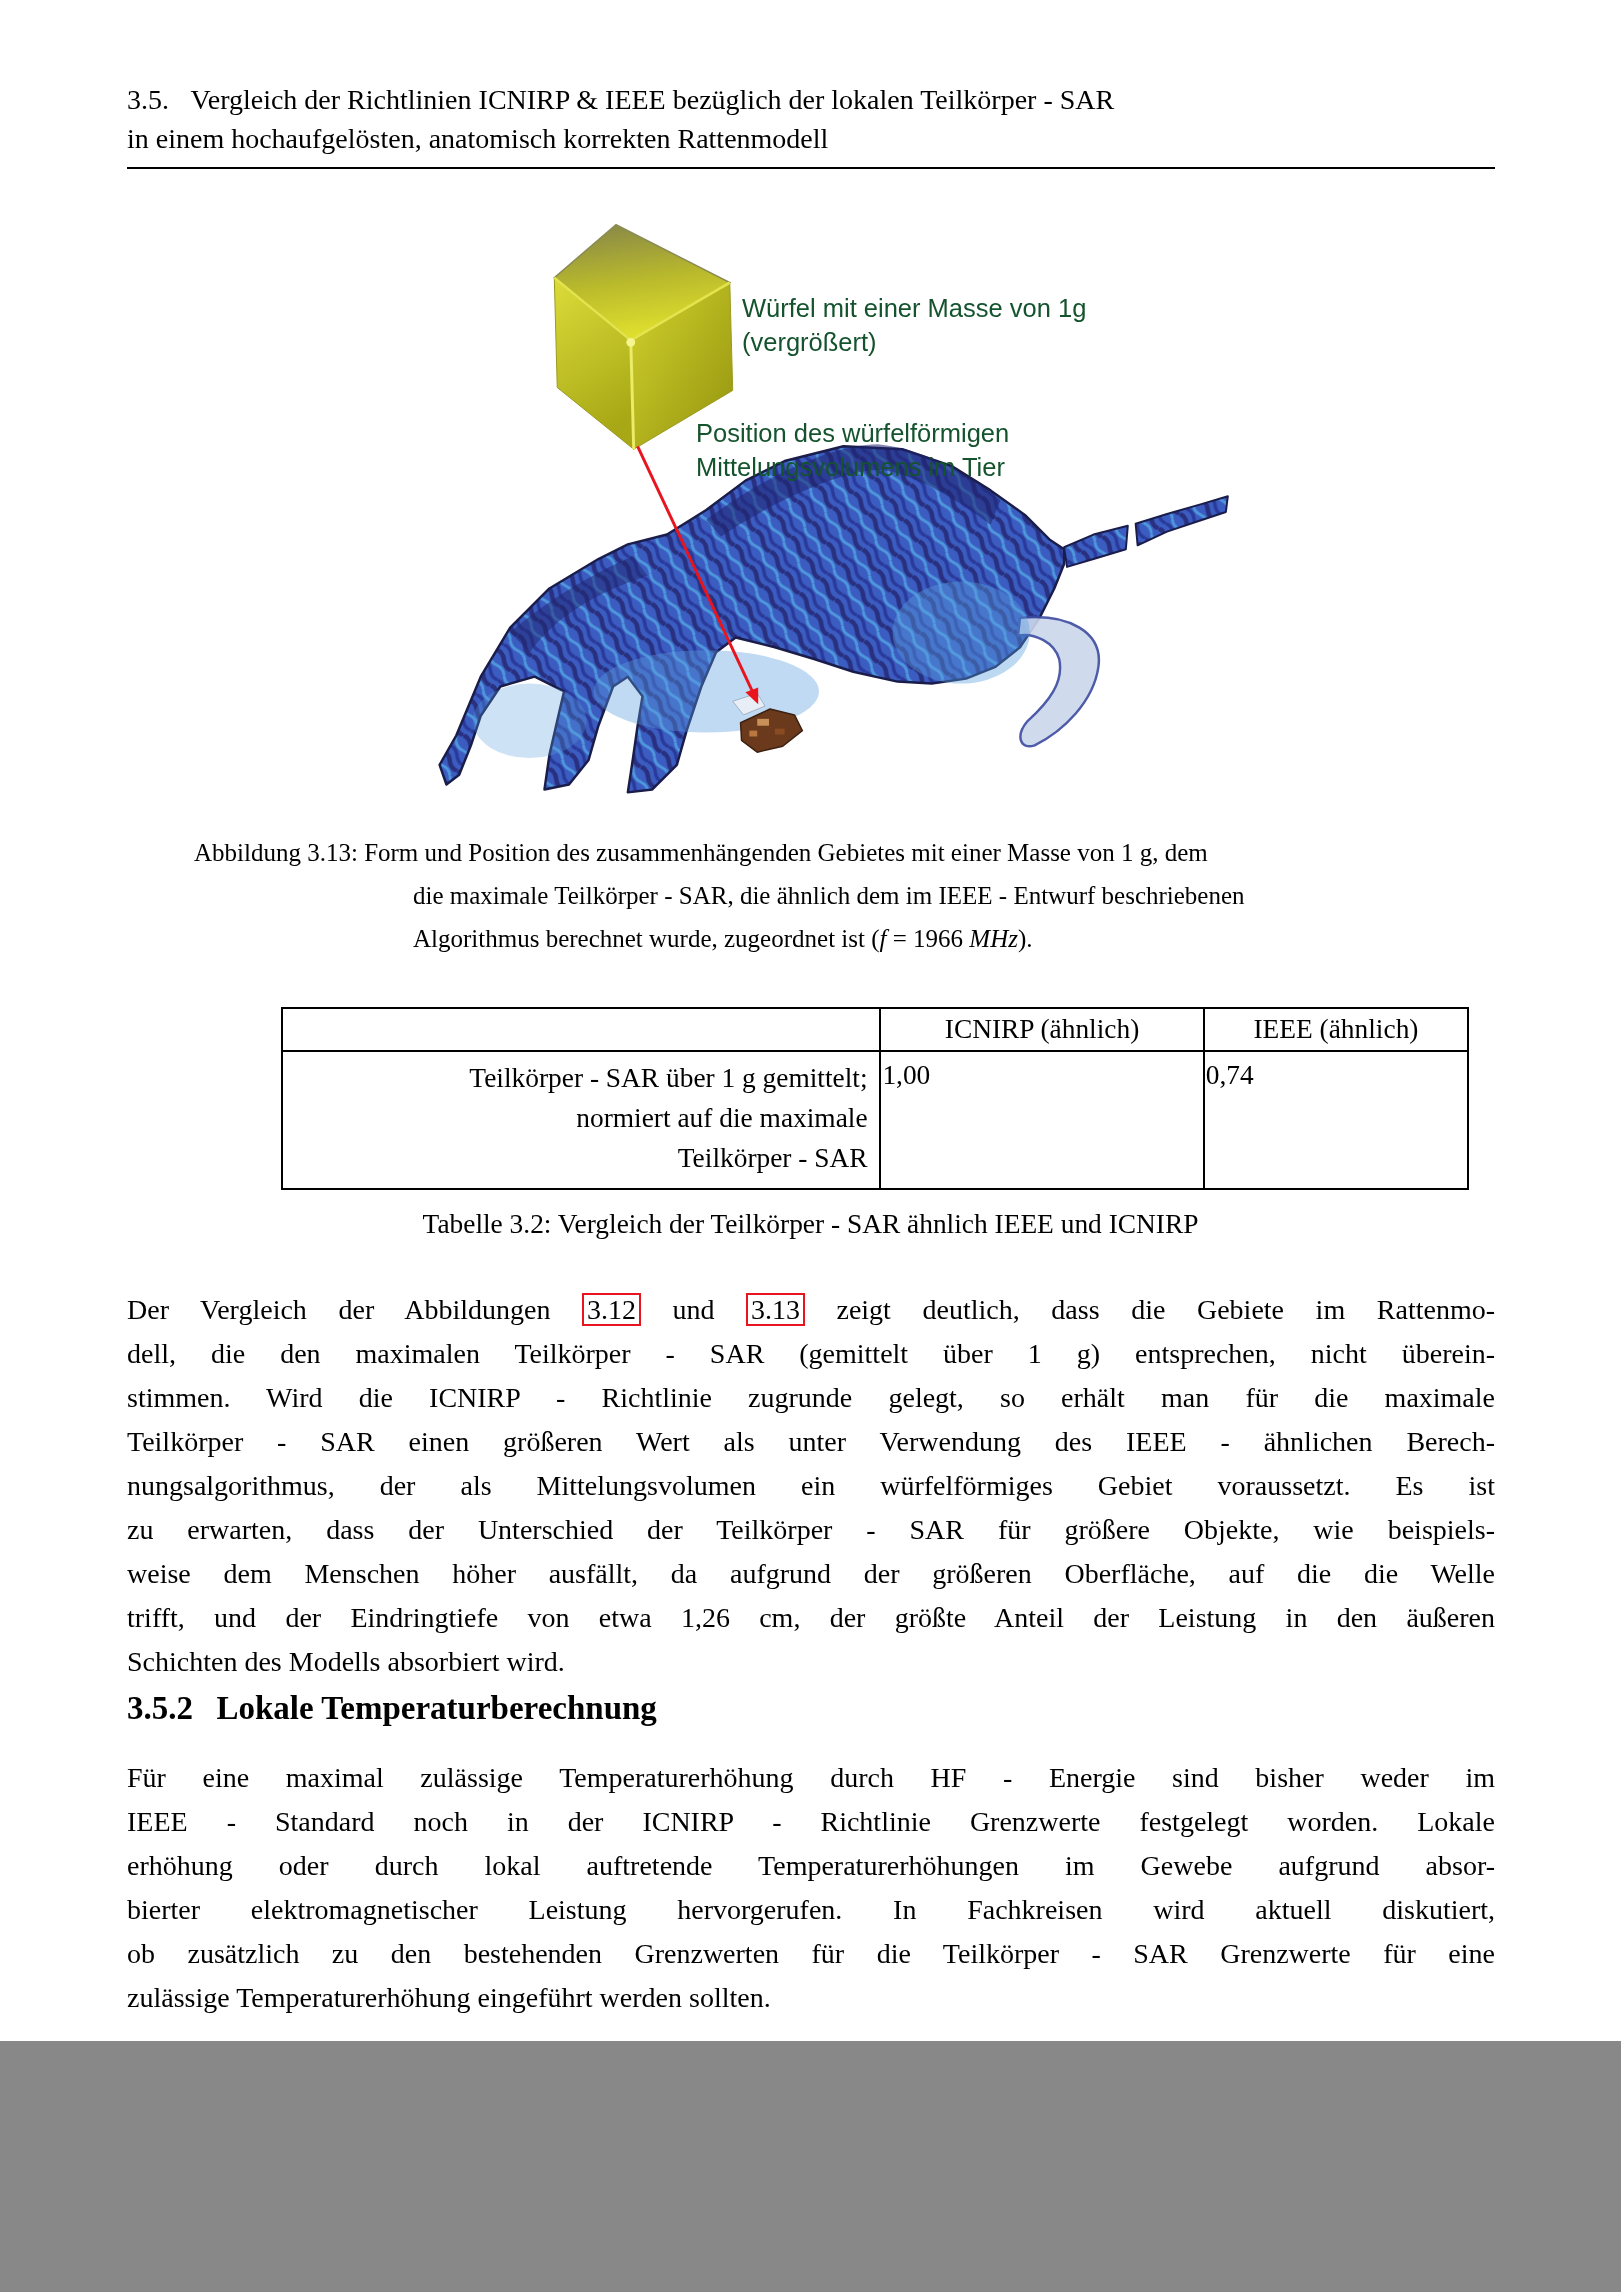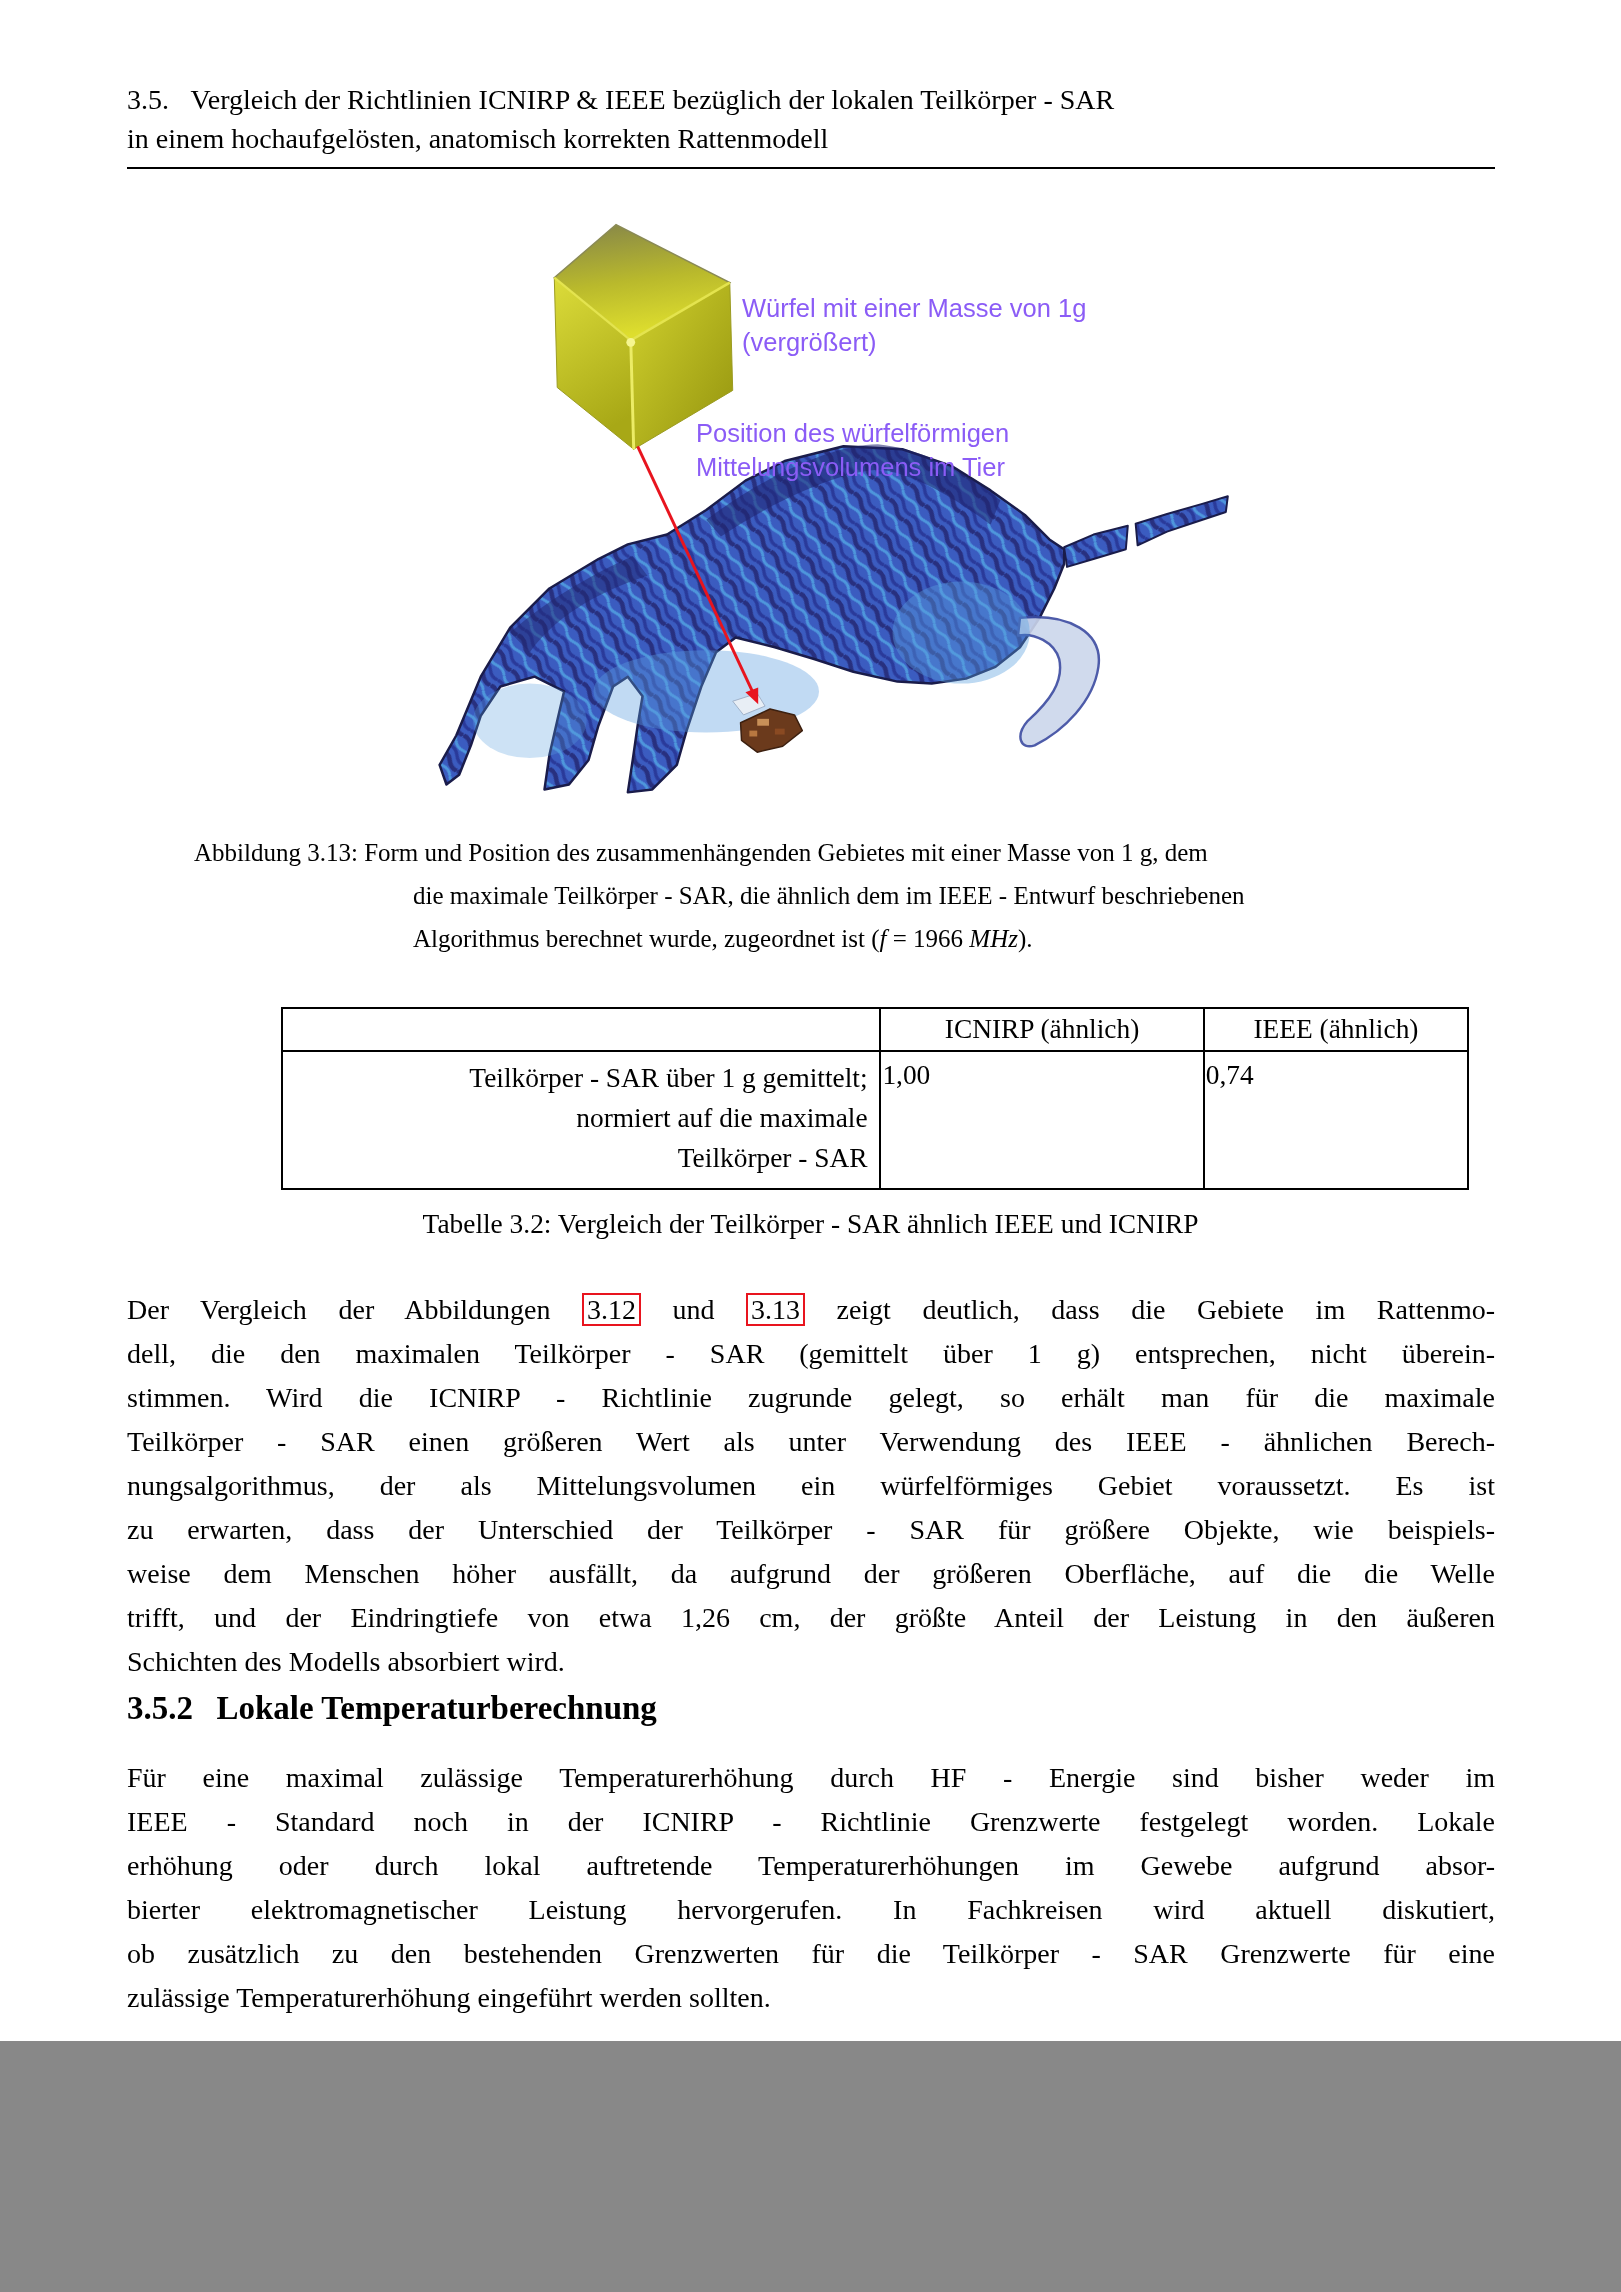--- a/index.html
+++ b/index.html
@@ -8,21 +8,21 @@
 
   
   .running-head{position:absolute;left:127px;top:80px;width:1368px;
                 font-size:28px;line-height:39px;}
   .head-gap{display:inline-block;width:21.6px;}
   .head-rule{position:absolute;left:127px;top:167px;width:1368px;height:2px;background:#000;}
 
   
   .fig-svg{position:absolute;left:412px;top:211px;width:863px;height:600px;}
   .fig-label{position:absolute;font-family:"Liberation Sans",sans-serif;
-             font-size:25.5px;line-height:34px;color:#8b5cf6;}
+             font-size:25.5px;line-height:34px;color:#14532d;}
   .lbl-cube{left:742px;top:291px;}
   .lbl-pos{left:696px;top:416px;}
 
   
   .fig-caption{position:absolute;left:194px;top:831px;width:1237px;
                font-size:25px;line-height:43px;}
   .fig-caption .line + .line{padding-left:219px;}
 
   
   .cmp-table{position:absolute;left:281px;top:1007px;border-collapse:collapse;}

